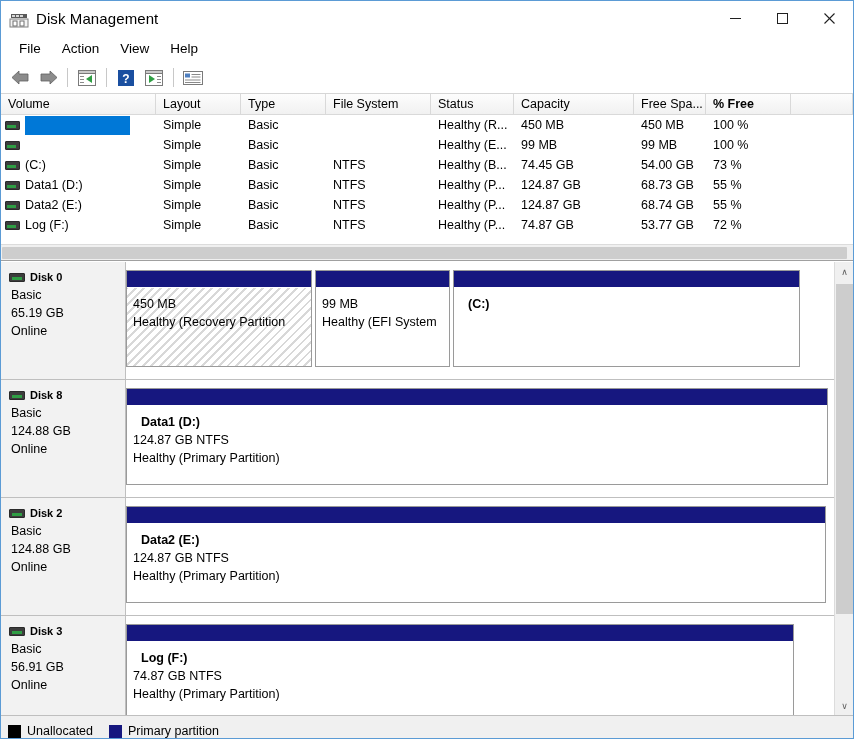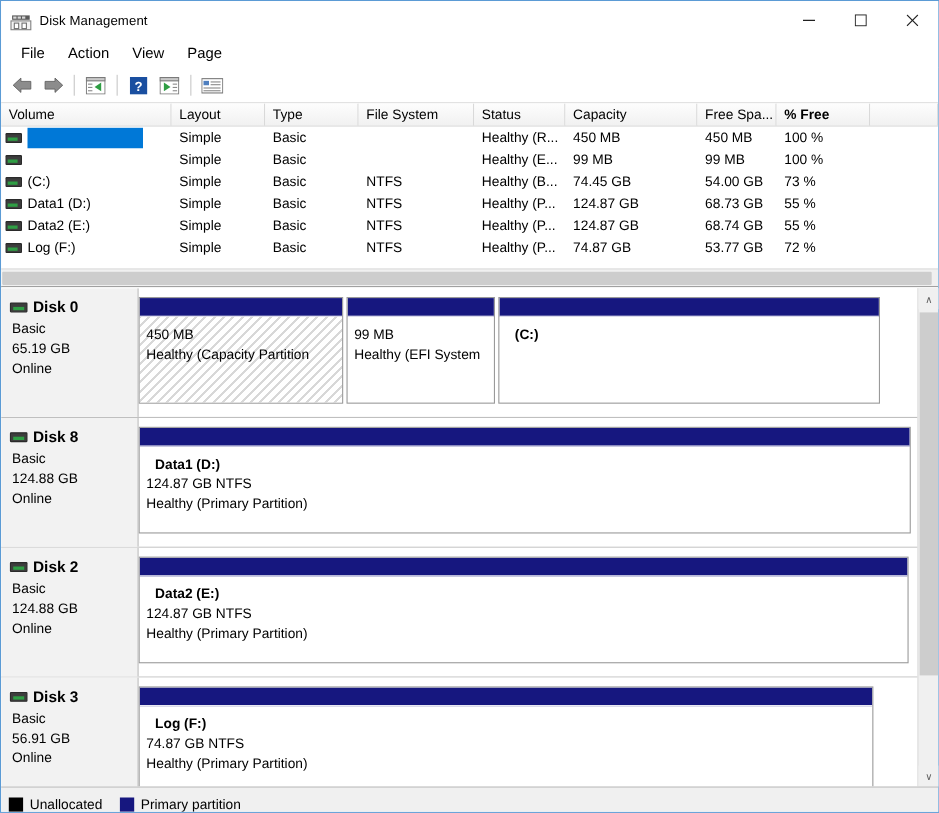--- a/index.html
+++ b/index.html
@@ -24,21 +24,21 @@
     width: 852px; height: 35px;
     background: #ffffff;
     display: flex; align-items: center;
   }
   .title-icon {
     width: 22px; height: 20px;
     margin-left: 7px; margin-right: 6px;
     position: relative; flex: none;
   }
   .title-text {
-    font-size: 12px; color: #000000;
+    font-size: 15px; color: #000000;
     letter-spacing: 0.1px;
   }
   .winbtns {
     position: absolute; right: 0; top: 0;
     display: flex; height: 35px;
   }
   .winbtn {
     width: 47px; height: 35px;
     display: flex; align-items: center; justify-content: center;
     color: #202020;
@@ -158,21 +158,21 @@
     border-bottom: 1px solid #bfbfbf;
     background: #ffffff;
   }
   .diskinfo {
     width: 125px; flex: none;
     background: #f2f2f2;
     border-right: 1px solid #bfbfbf;
     padding: 9px 0 0 8px;
   }
   .disktitle {
-    font-size: 14px; font-weight: bold; color: #000;
+    font-size: 11px; font-weight: bold; color: #000;
     display: flex; align-items: center;
     margin-bottom: 3px;
   }
   .disk-icon {
     width: 16px; height: 9px; flex: none;
     margin-right: 5px;
     background: #3d3d3d;
     border: 1px solid #2a2a2a;
     border-radius: 1px;
     position: relative;
@@ -291,21 +291,21 @@
             <line x1="10.5" y1="0.5" x2="0.5" y2="10.5" stroke="currentColor" stroke-width="1.1"></line>
           </svg>
       </div>
     </div>
   </div>
 
   <div class="menubar">
     <div class="menuitem">File</div>
     <div class="menuitem">Action</div>
     <div class="menuitem">View</div>
-    <div class="menuitem">Page</div>
+    <div class="menuitem">Help</div>
   </div>
 
   <div class="toolbar">
     <div class="tbtn">
       <svg width="19" height="15" viewBox="0 0 19 15">
         <path d="M8,1 L8,4 L17,4 L17,11 L8,11 L8,14 L1,7.5 Z" fill="#8c8c8c" stroke="#5f5f5f" stroke-width="0.8" stroke-linejoin="round"></path>
       </svg>
     </div>
     <div class="tbtn">
       <svg width="19" height="15" viewBox="0 0 19 15">
@@ -465,21 +465,21 @@
           </div>
           <div class="diskmeta">Basic</div>
           <div class="diskmeta">65.19 GB</div>
           <div class="diskmeta">Online</div>
         </div>
         <div class="diskcanvas">
           <div class="part hatched" style="left: 0px; width: 186px;">
             <div class="part-bar" style="background: rgb(22, 23, 127);"></div>
             <div class="part-body">
               <div class="part-line">450 MB</div>
-              <div class="part-line">Healthy (Capacity Partition</div>
+              <div class="part-line">Healthy (Recovery Partition</div>
             </div>
           </div>
           <div class="part" style="left: 189px; width: 135px;">
             <div class="part-bar" style="background: rgb(22, 23, 127);"></div>
             <div class="part-body">
               <div class="part-line">99 MB</div>
               <div class="part-line">Healthy (EFI System</div>
             </div>
           </div>
           <div class="part" style="left: 327px; width: 347px;">

